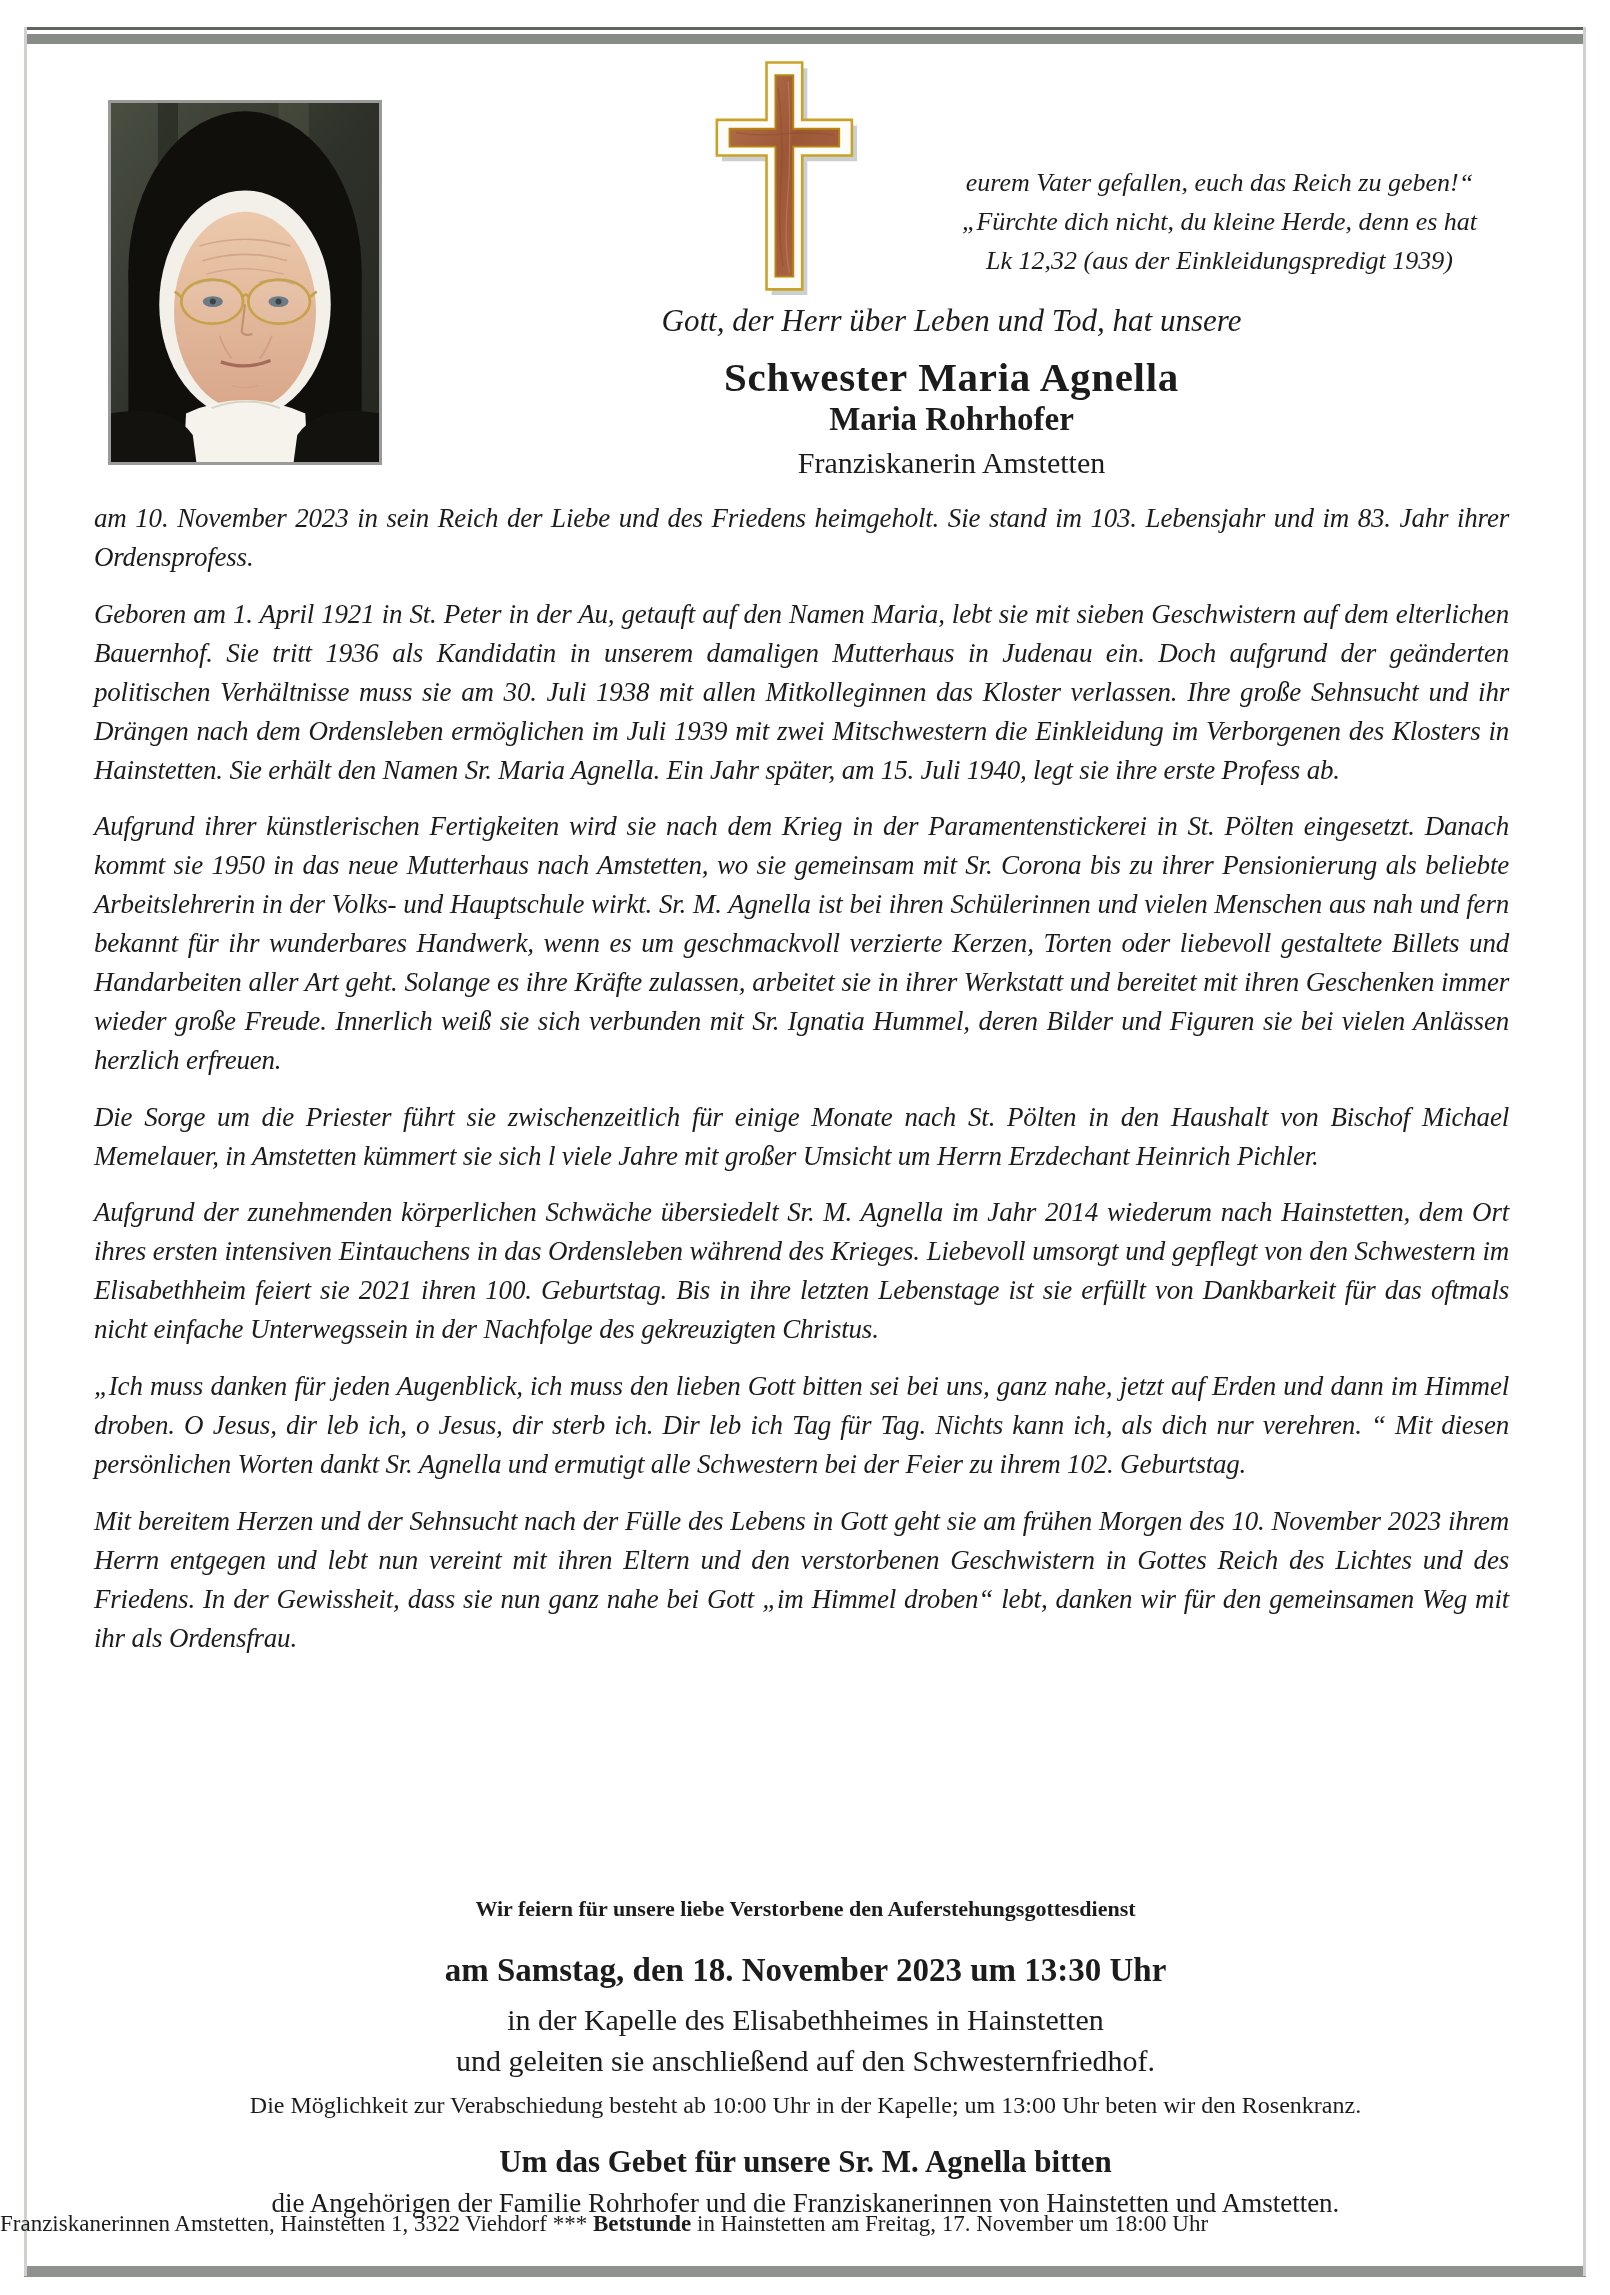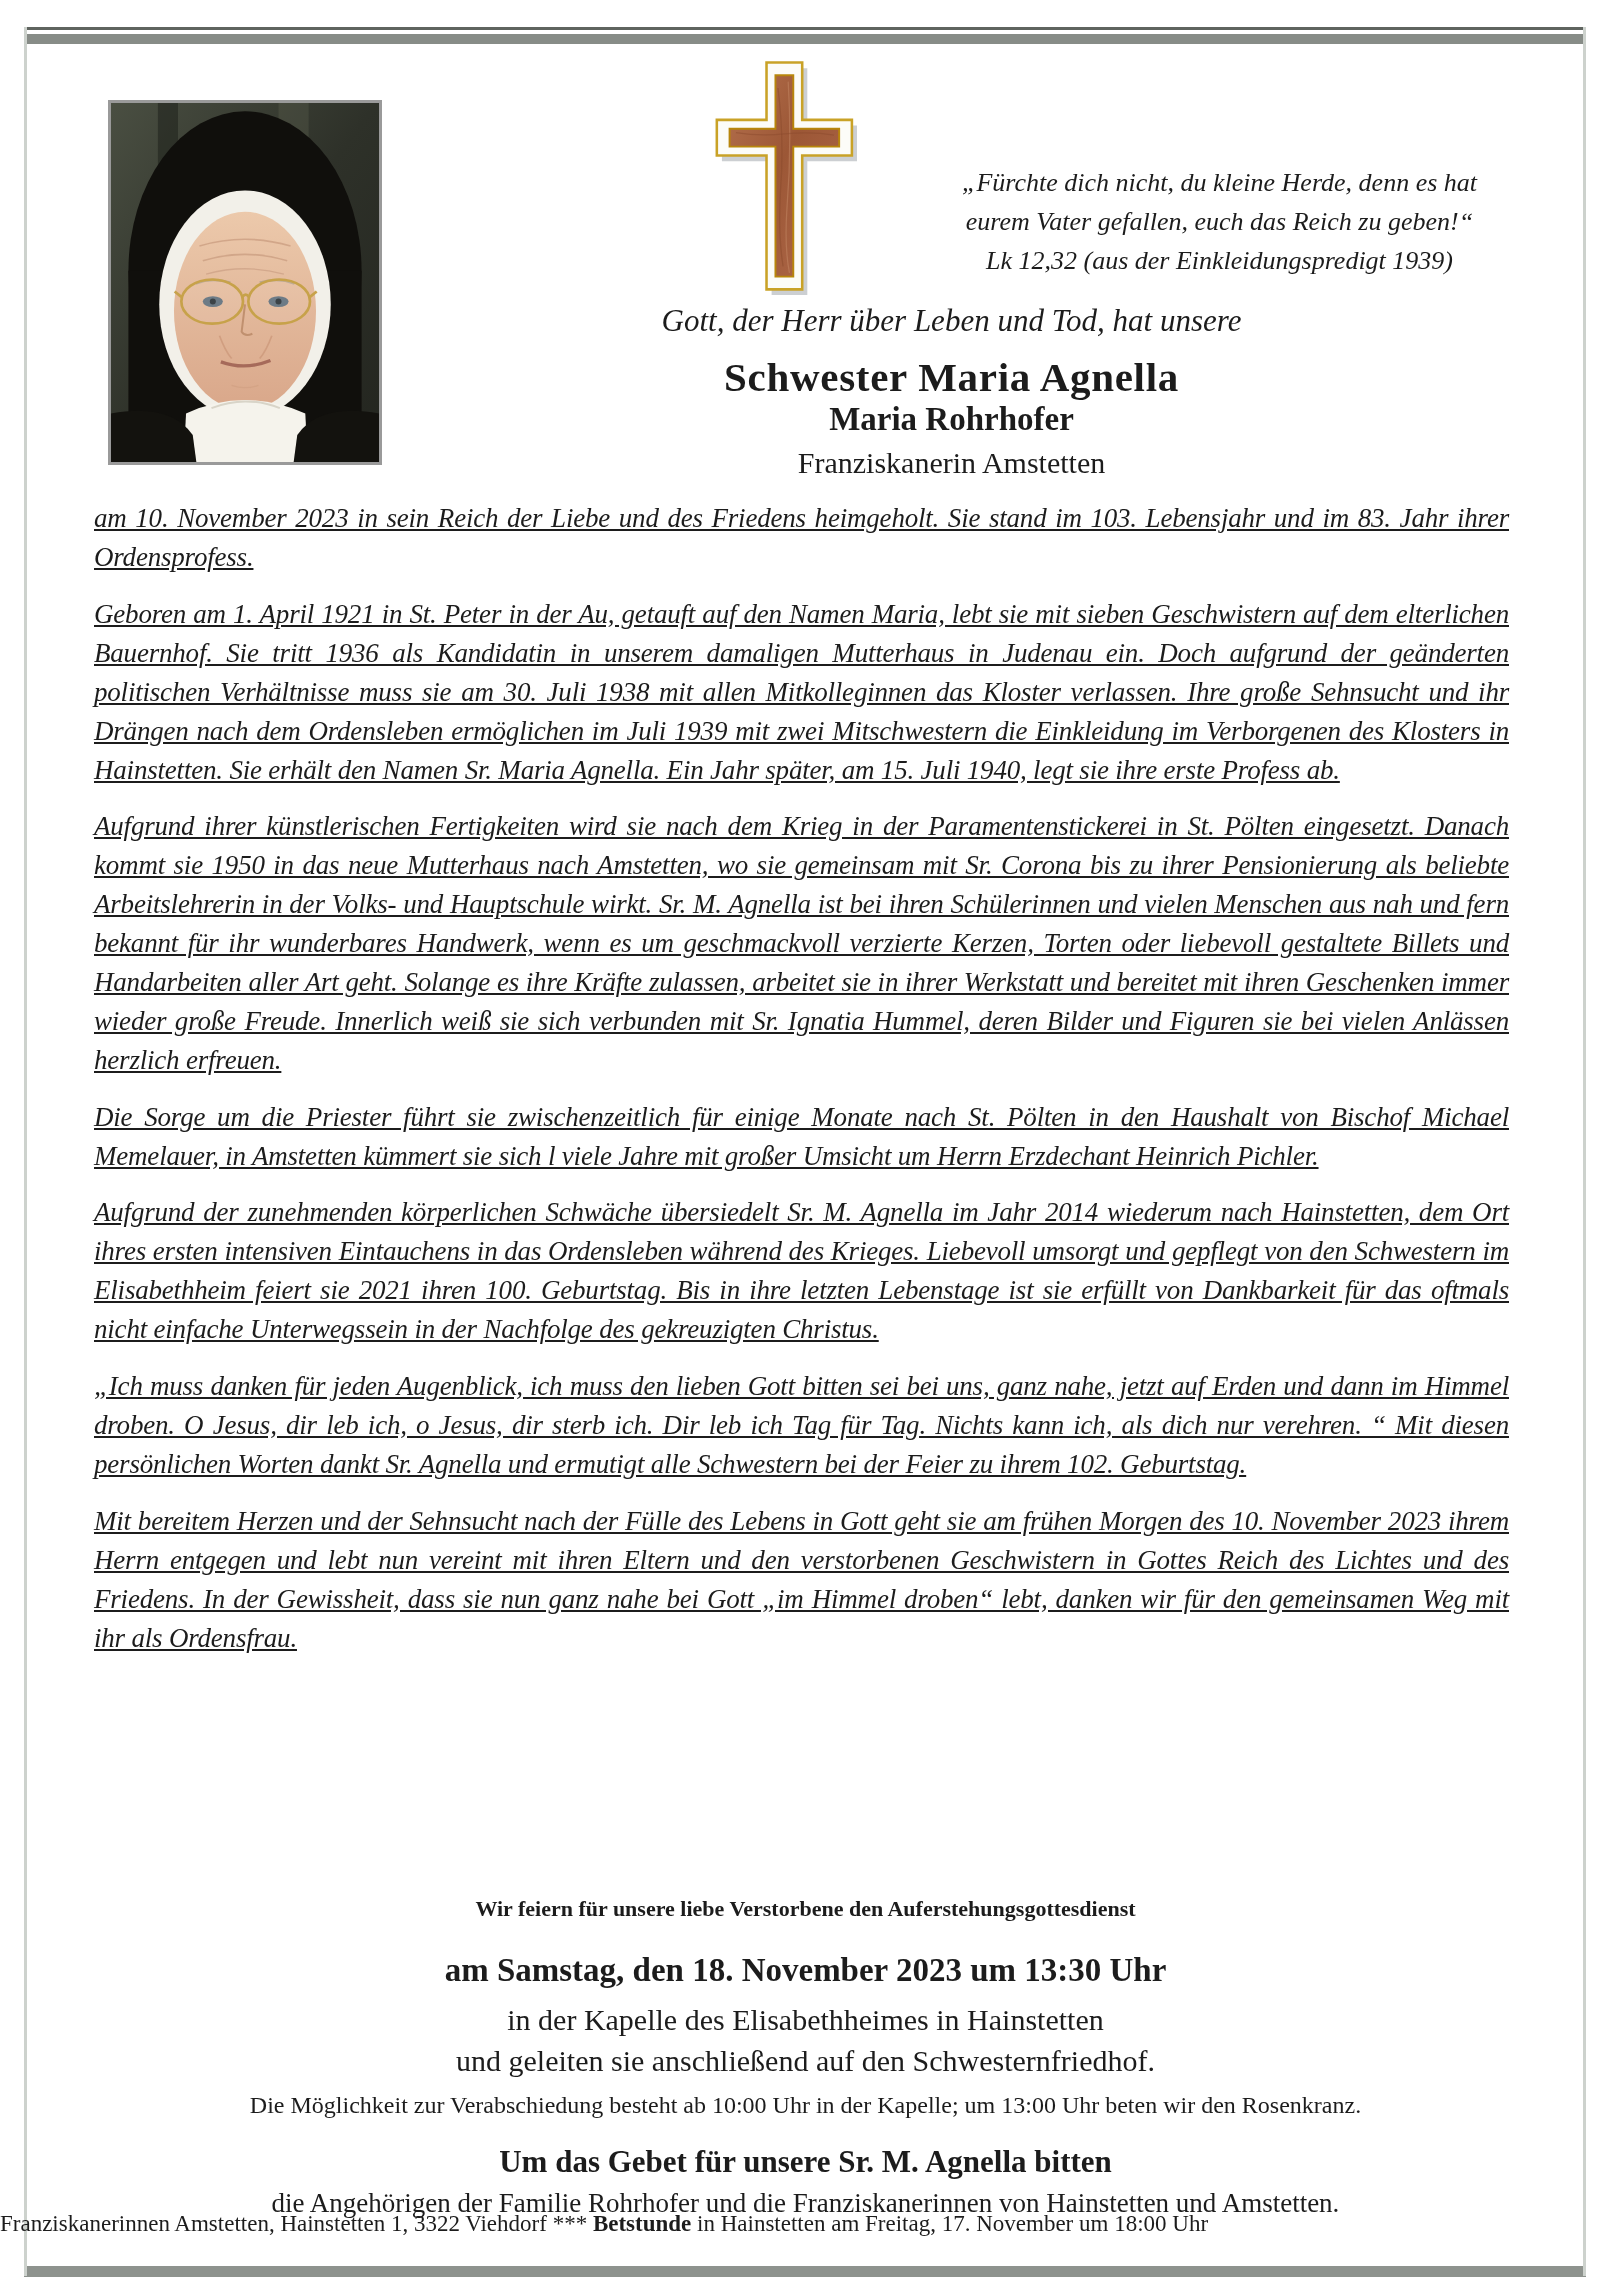--- a/index.html
+++ b/index.html
@@ -43,21 +43,20 @@
   .intro{font-style:italic;font-size:31px;line-height:38px;margin-bottom:15px;}
   .name-religious{font-weight:bold;font-size:41px;line-height:45px;letter-spacing:0.7px;}
   .name-civil{font-weight:bold;font-size:33px;line-height:37px;margin-top:1.4px;margin-bottom:8.1px;}
   .order-line{font-size:30px;line-height:34px;}
 
   
   .body-text{
     position:absolute;left:94px;right:102px;top:499px;
     font-style:italic;font-size:27px;line-height:39px;letter-spacing:-0.2px;
     text-align:justify;
-    text-decoration:underline;
   }
   .body-text p{margin:0 0 17.6px 0;}
   .body-text p:last-child{margin-bottom:0;}
 
   
   .service{position:absolute;left:0;right:0;top:1890px;text-align:center;}
   .svc-l1{font-weight:bold;font-size:22px;line-height:37px;margin-bottom:22px;}
   .svc-l2{font-weight:bold;font-size:33px;line-height:43px;margin-bottom:9.5px;}
   .svc-l3{font-size:30px;line-height:35px;margin-bottom:6.8px;}
   .svc-l4{font-size:30px;line-height:35px;margin-bottom:12.2px;}
@@ -157,22 +156,22 @@
       <path d="M 78 0 H 134 V 90 H 212 V 146 H 134 V 356 H 78 V 146 H 0 V 90 H 78 Z" fill="#fcfcf8" stroke="#c9a227" stroke-width="4"></path>
 
       <path d="M 92 20 H 120 V 104 H 192 V 132 H 120 V 336 H 92 V 132 H 20 V 104 H 92 Z" fill="url(#woodG)" stroke="#b8860b" stroke-width="3"></path>
       <path d="M 96 40 Q 106 120 100 200 Q 96 270 104 320" stroke="#8a4a2c" stroke-width="2" fill="none" opacity="0.5"></path>
       <path d="M 112 30 Q 118 130 110 230 Q 106 290 114 330" stroke="#c58a66" stroke-width="2" fill="none" opacity="0.5"></path>
       <path d="M 30 110 Q 70 116 106 112 Q 150 108 184 114" stroke="#8a4a2c" stroke-width="2" fill="none" opacity="0.45"></path>
     </svg>
   </div>
 
   <div class="quote">
+    <div>eurem Vater gefallen, euch das Reich zu geben!“</div>
     <div>„Fürchte dich nicht, du kleine Herde, denn es hat</div>
-    <div>eurem Vater gefallen, euch das Reich zu geben!“</div>
     <div>Lk 12,32 (aus der Einkleidungspredigt 1939)</div>
   </div>
 
   <div class="header-text">
     <div class="intro">Gott, der Herr über Leben und Tod, hat unsere</div>
     <div class="name-religious">Schwester Maria Agnella</div>
     <div class="name-civil">Maria Rohrhofer</div>
     <div class="order-line">Franziskanerin Amstetten</div>
   </div>
 

